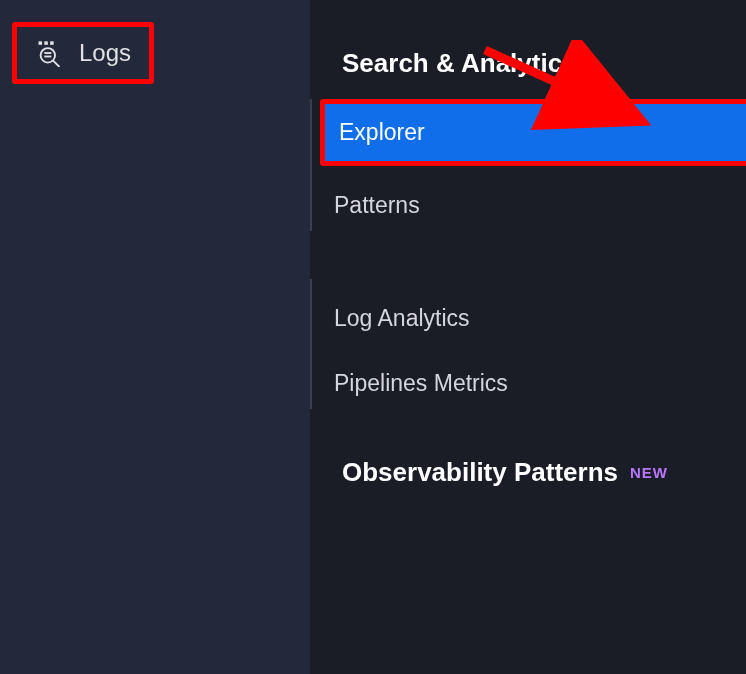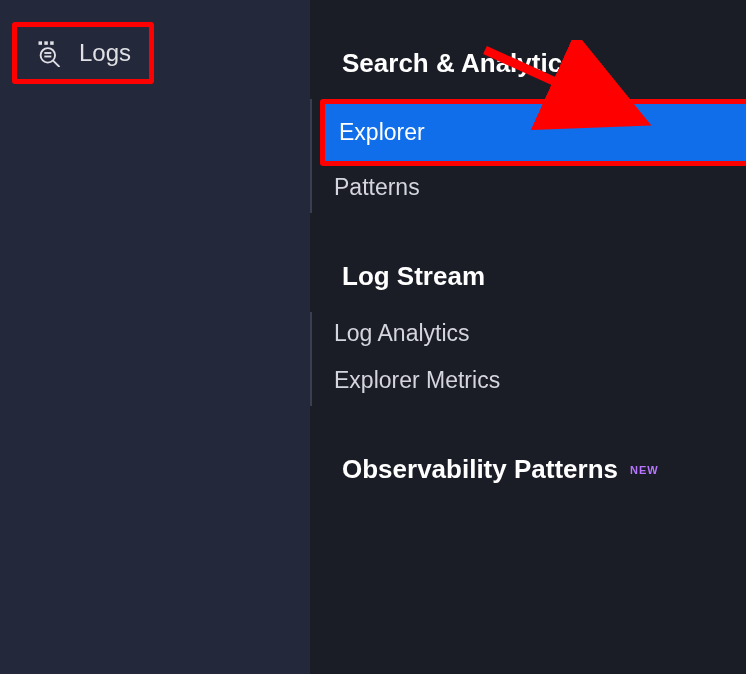--- a/index.html
+++ b/index.html
@@ -68,36 +68,36 @@
       align-items: center;
       gap: 12px;
     }
     .section-items {
       border-left: 2px solid #3a3f4f;
     }
     .section-item {
       font-size: 23px;
       font-weight: 400;
       color: #d5d5dd;
-      padding: 8px 0 12px 22px;
+      padding: 26px 0 12px 22px;
       cursor: pointer;
       position: relative;
     }
     .section-item.selected {
       background: #116eea;
       color: #ffffff;
       border: 5px solid #ff0000;
       border-radius: 3px;
       margin-left: 8px;
       margin-right: -300px;
       padding: 15px 12px 15px 14px;
     }
     .badge-new {
       display: inline-block;
-      font-size: 11px;
+      font-size: 15px;
       font-weight: 700;
       color: #b876ff;
       letter-spacing: 1px;
       vertical-align: middle;
     }
     .arrow {
       position: absolute;
       top: 40px;
       left: 165px;
       width: 185px;
@@ -139,24 +139,23 @@
 
   <div class="section">
     <div class="section-header">Search &amp; Analytics</div>
     <div class="section-items">
       <div class="section-item selected">Explorer</div>
       <div class="section-item">Patterns</div>
     </div>
   </div>
 
   <div class="section">
-    <div class="section-header">Log Stream</div>
     <div class="section-items">
       <div class="section-item">Log Analytics</div>
-      <div class="section-item">Explorer Metrics</div>
+      <div class="section-item">Pipelines Metrics</div>
     </div>
   </div>
 
   <div class="section">
     <div class="section-header">
       <span>Observability Patterns</span>
       <span class="badge-new">NEW</span>
     </div>
   </div>
 

